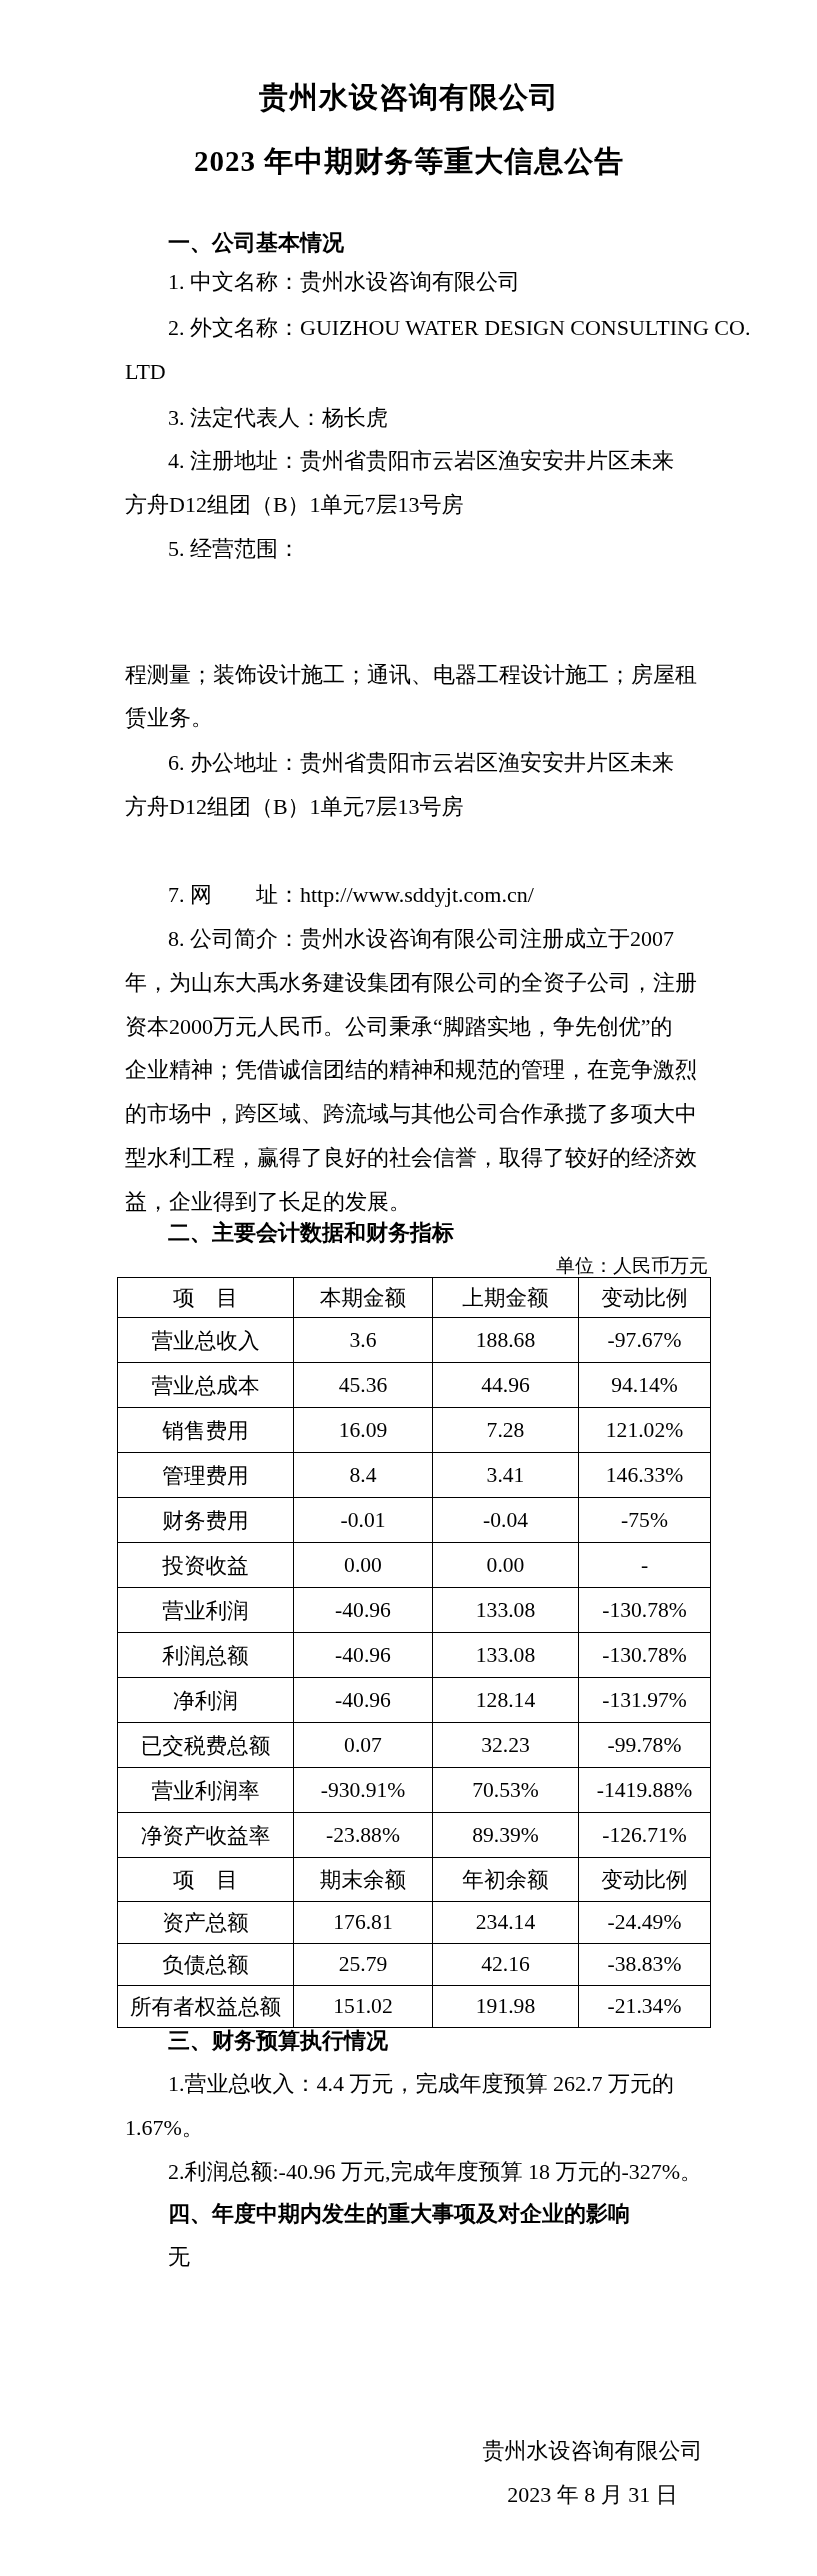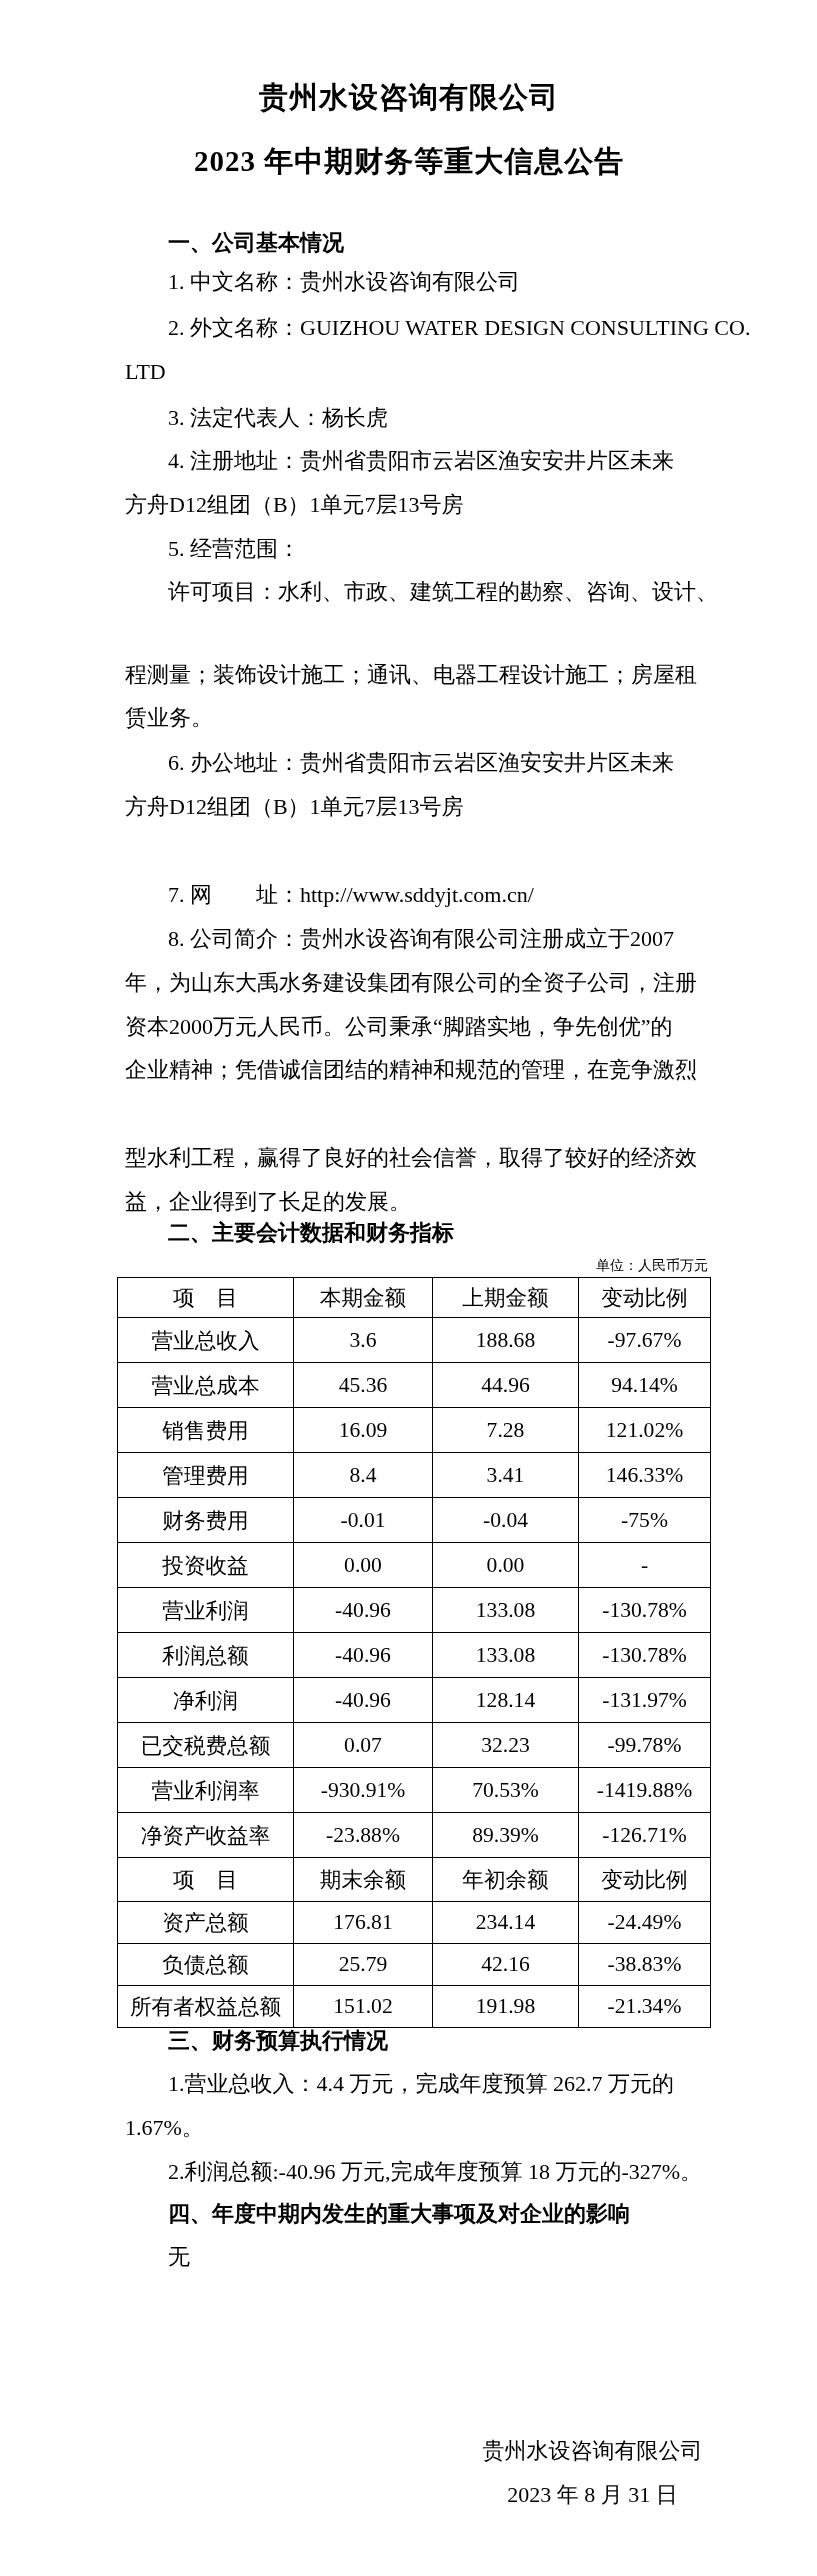--- a/index.html
+++ b/index.html
@@ -23,21 +23,21 @@
   .ln {
     position:absolute; left:125px; width:587px;
     font-size:22px; line-height:44px; height:44px;
     white-space:pre;
     font-family:Liberation Serif, serif;
   }
   .ind { text-indent:43px; }
   .bold { font-weight:bold; }
   .unit-note {
     position:absolute; right:110px; top:1256px;
-    font-size:14px; line-height:20.6px; height:20.6px;
+    font-size:19px; line-height:20.6px; height:20.6px;
     white-space:pre;
     font-family:Liberation Serif, serif;
   }
   table.fintable {
     position:absolute; left:117px; top:1277px;
     width:594px;
     border-collapse:collapse; table-layout:fixed;
   }
   table.fintable td {
     border:1px solid #000;
@@ -66,30 +66,30 @@
   <div class="title" style="top:143px">2023 年中期财务等重大信息公告</div>
 
   <div class="ln ind bold" style="top:221px">一、公司基本情况</div>
   <div class="ln ind" style="top:260px">1. 中文名称：贵州水设咨询有限公司</div>
   <div class="ln ind" style="top:306px">2. 外文名称：GUIZHOU WATER DESIGN CONSULTING CO.</div>
   <div class="ln" style="top:350px">LTD</div>
   <div class="ln ind" style="top:396px">3. 法定代表人：杨长虎</div>
   <div class="ln ind" style="top:439px">4. 注册地址：贵州省贵阳市云岩区渔安安井片区未来</div>
   <div class="ln" style="top:483px">方舟D12组团（B）1单元7层13号房</div>
   <div class="ln ind" style="top:527px">5. 经营范围：</div>
-  <div class="ln ind" style="top:570px">许可项目：水利、市政、建筑工程的勘察、咨询、设计、</div>
   <div class="ln" style="top:653px">程测量；装饰设计施工；通讯、电器工程设计施工；房屋租</div>
   <div class="ln" style="top:696px">赁业务。</div>
   <div class="ln ind" style="top:741px">6. 办公地址：贵州省贵阳市云岩区渔安安井片区未来</div>
   <div class="ln" style="top:785px">方舟D12组团（B）1单元7层13号房</div>
   <div class="ln ind" style="top:873px">7. 网　　址：http://www.sddyjt.com.cn/</div>
   <div class="ln ind" style="top:917px">8. 公司简介：贵州水设咨询有限公司注册成立于2007</div>
   <div class="ln" style="top:961px">年，为山东大禹水务建设集团有限公司的全资子公司，注册</div>
   <div class="ln" style="top:1005px">资本2000万元人民币。公司秉承“脚踏实地，争先创优”的</div>
   <div class="ln" style="top:1048px">企业精神；凭借诚信团结的精神和规范的管理，在竞争激烈</div>
+  <div class="ln" style="top:1092px">的市场中，跨区域、跨流域与其他公司合作承揽了多项大中</div>
   <div class="ln" style="top:1136px">型水利工程，赢得了良好的社会信誉，取得了较好的经济效</div>
   <div class="ln" style="top:1180px">益，企业得到了长足的发展。</div>
 
   <div class="ln ind bold" style="top:1211px">二、主要会计数据和财务指标</div>
   <div class="unit-note">单位：人民币万元</div>
 
   <table class="fintable">
     <colgroup>
       <col style="width:176px">
         <col style="width:139px">

